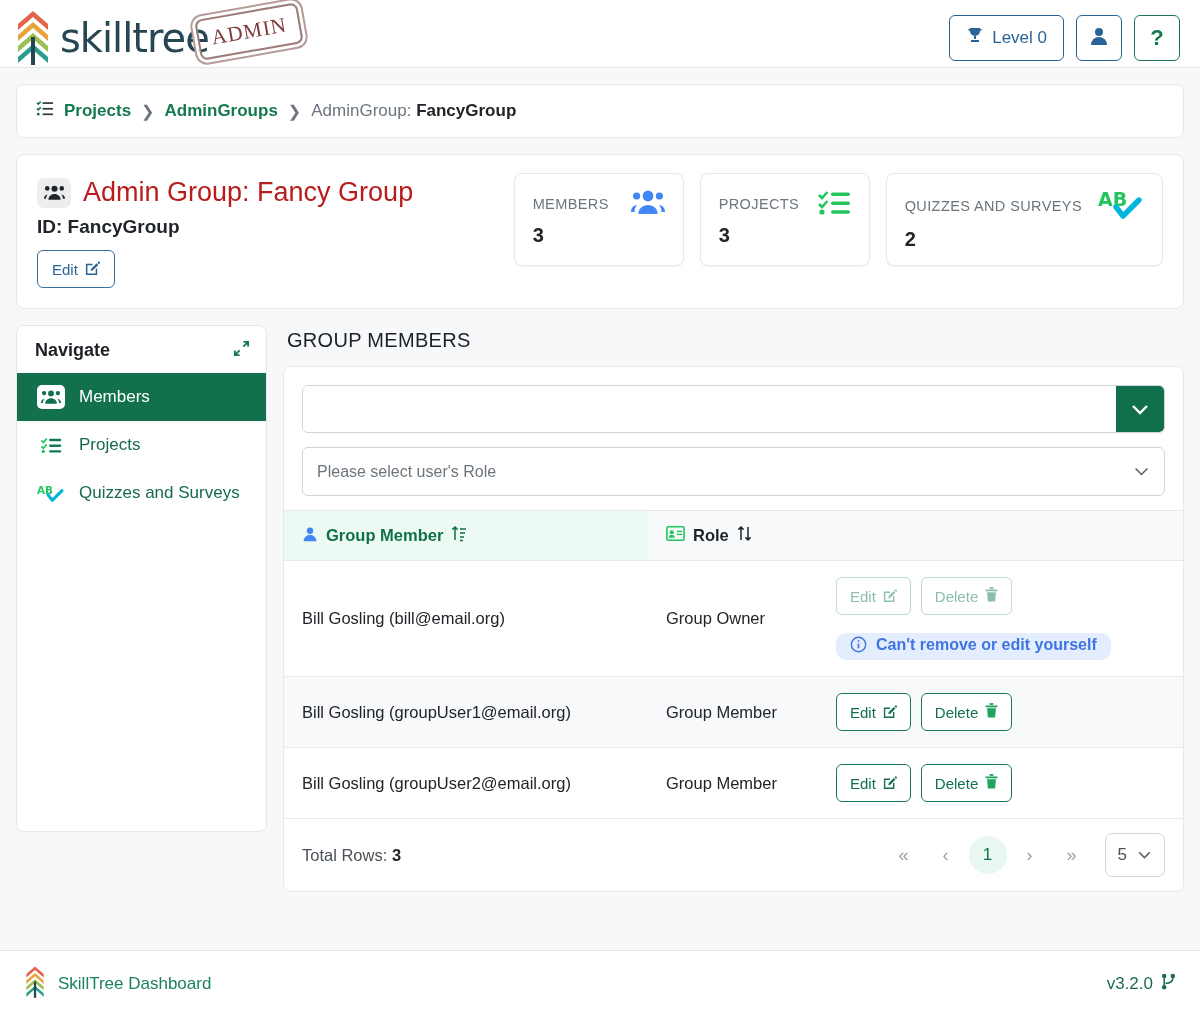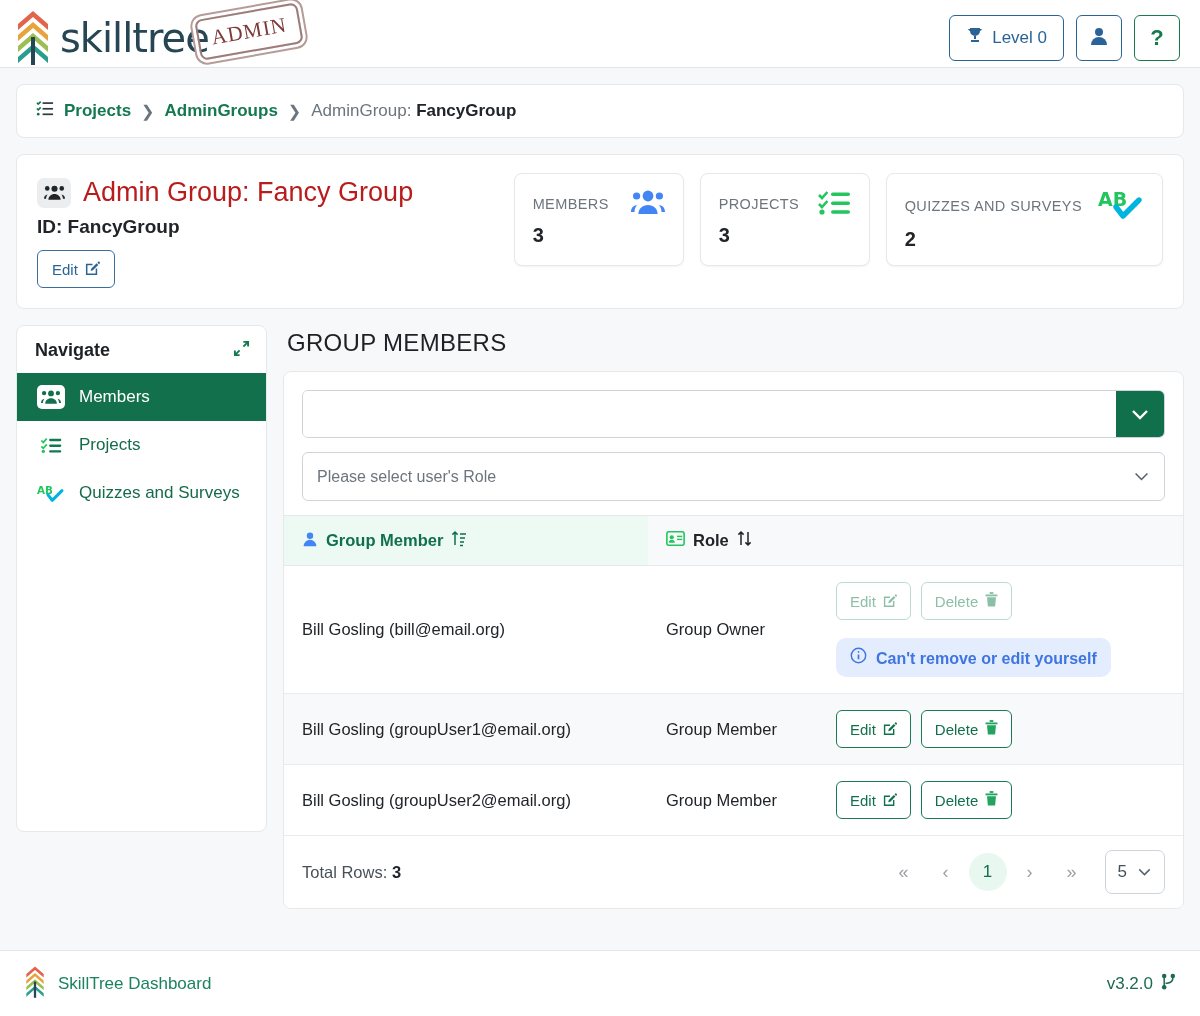--- a/index.html
+++ b/index.html
@@ -104,21 +104,21 @@
   }
   .nav-item.active { background:#12704c; color:#fff; }
   .nav-icon-box {
     width:28px; height:24px; display:flex; align-items:center; justify-content:center;
   }
   .nav-item.active .nav-icon-box { background:#fff; border-radius:5px; }
 
   
   .main { flex:1; }
   .main-title {
-    font-size:24px; letter-spacing:.3px; margin:4px 0 14px 4px; color:#1d2125;
+    font-size:20px; letter-spacing:.3px; margin:4px 0 14px 4px; color:#1d2125;
   }
   .panel { background:#fff; border:1px solid #e6e8ea; border-radius:8px; overflow:hidden; }
   .panel-form { padding:18px 18px 14px 18px; }
 
   .user-select {
     display:flex; height:48px; border:1px solid #ced4da; border-radius:6px;
     overflow:hidden; background:#fff;
   }
   .user-select input {
     flex:1; border:none; outline:none; padding:0 12px; font-size:16px;
@@ -158,21 +158,21 @@
   .col-role { width:170px; }
   .actions { display:flex; gap:10px; flex-wrap:wrap; }
   .btn-row {
     border:1px solid #1a7a52; color:#11704c; background:#fff; border-radius:6px;
     padding:9px 13px; font-size:15px; display:inline-flex; align-items:center; gap:7px;
     cursor:pointer;
   }
   .btn-row.disabled { border-color:#bcdccd; color:#8cbfa7; cursor:not-allowed; }
   .alert-info {
     margin-top:8px; background:#e4edfd; color:#3f75e0; border-radius:10px;
-    padding:9px 14px; font-size:16px; display:flex; align-items:flex-end; gap:9px;
+    padding:3px 14px; font-size:16px; display:flex; align-items:flex-start; gap:9px;
     font-weight:bold;
   }
 
   
   .tfooter {
     display:flex; align-items:center; justify-content:space-between;
     padding:14px 18px; background:#fff;
   }
   .total-rows { font-size:16.5px; color:#495057; }
   .total-rows b { color:#212529; }

